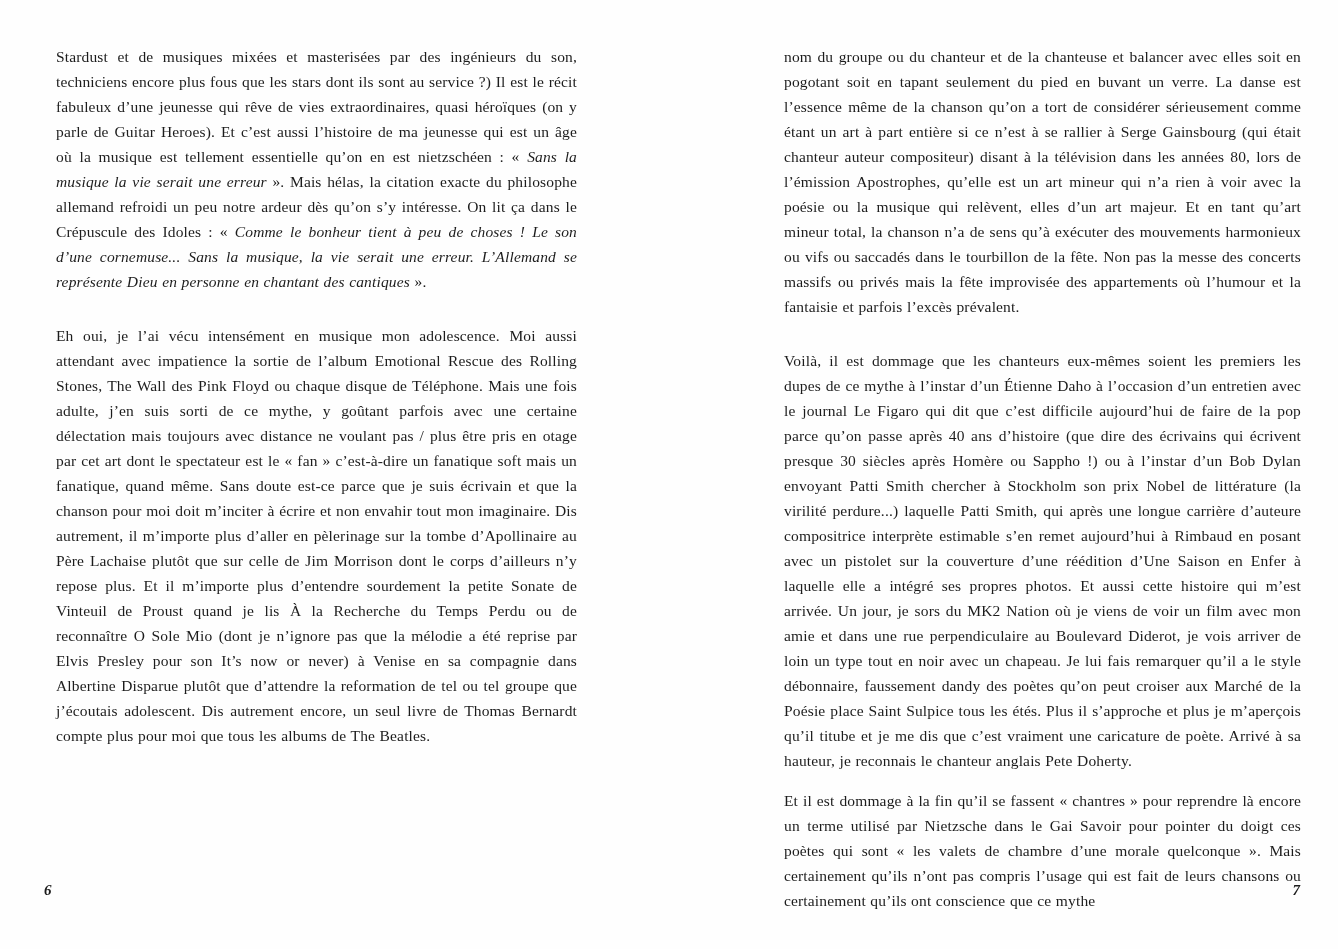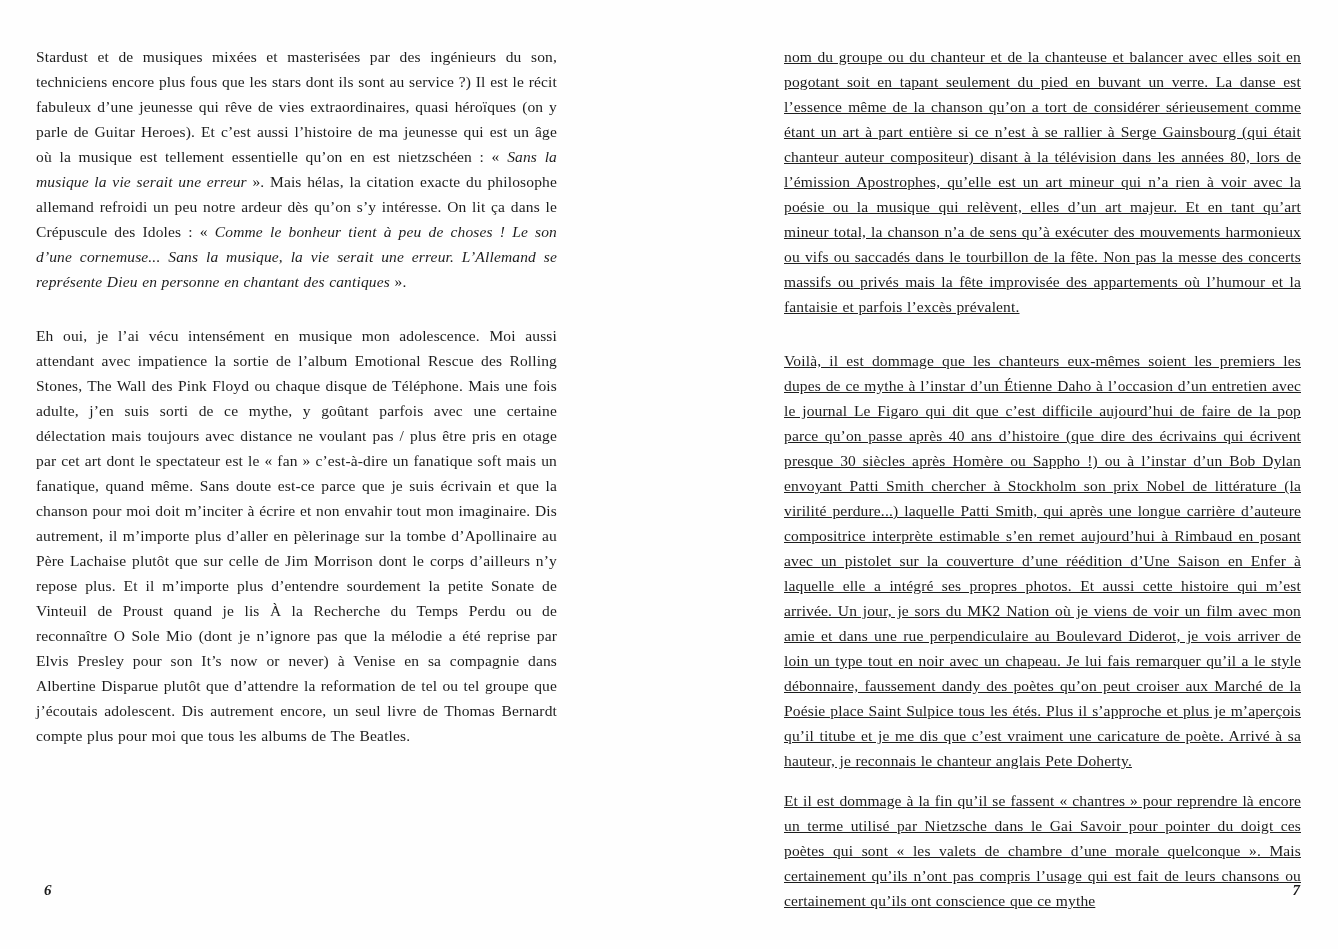--- a/index.html
+++ b/index.html
@@ -21,27 +21,26 @@
   .page {
     position: relative;
     width: 669px;
     height: 949px;
   }
   .page-content {
     position: absolute;
     top: 44px;
   }
   .page-left .page-content {
-    left: 36px;
+    left: 56px;
     width: 521px;
   }
   .page-right .page-content {
     left: 115px;
     width: 517px;
-    text-decoration: underline;
   }
   .paragraph {
     font-size: 15.5px;
     line-height: 25px;
     text-align: justify;
     letter-spacing: 0.15px;
     word-spacing: 0.5px;
     margin: 0 0 15px 0;
   }
   .page-content .paragraph:first-child {

